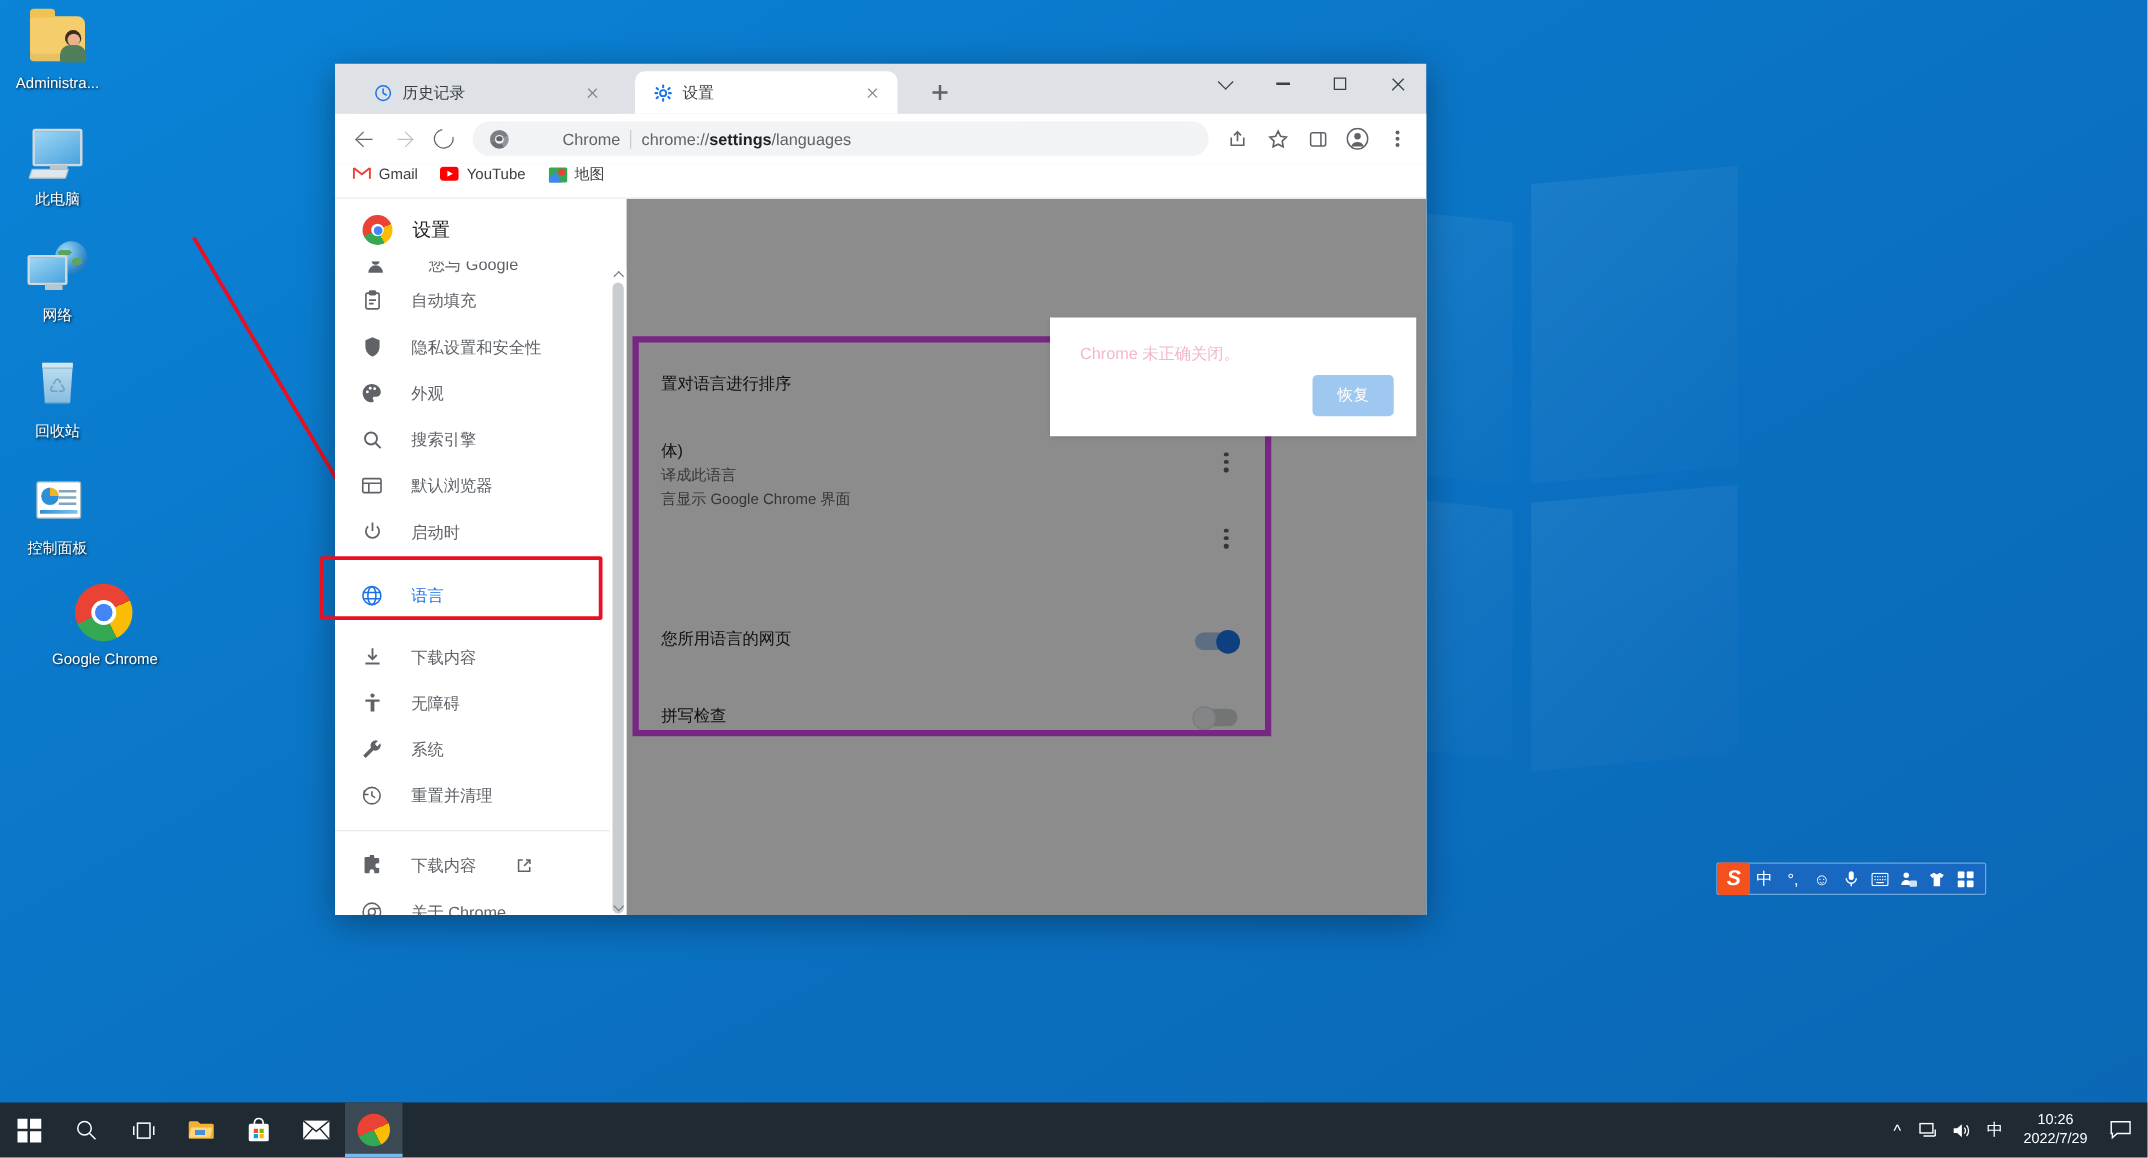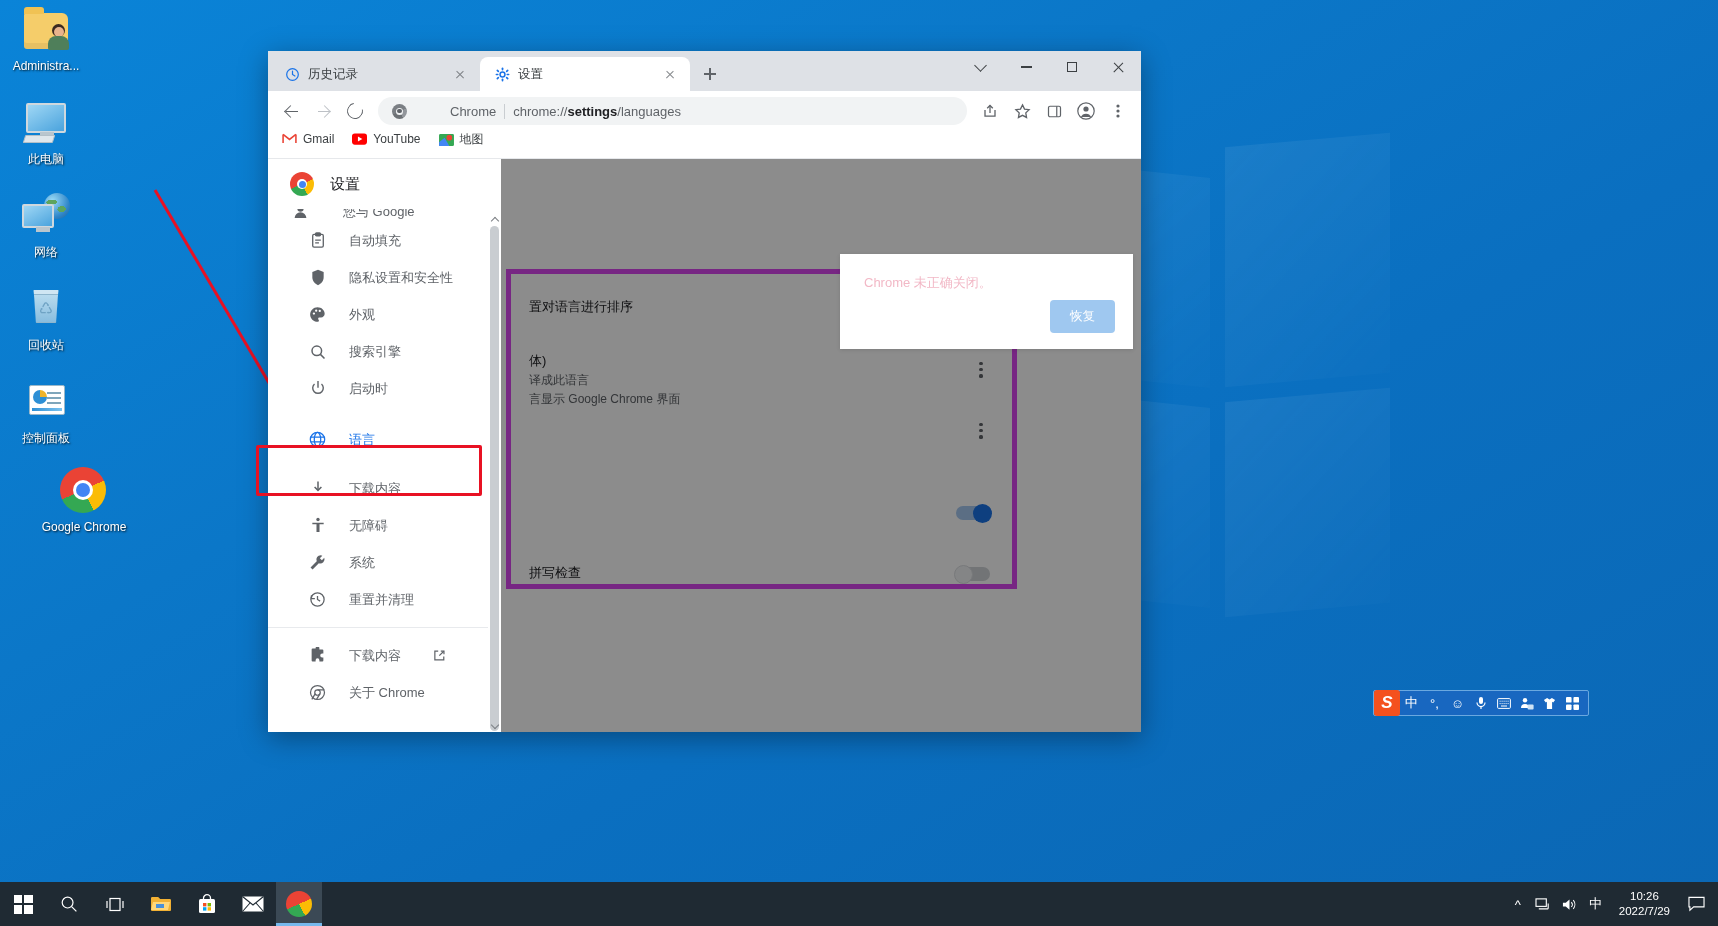--- a/index.html
+++ b/index.html
@@ -67,21 +67,21 @@
   .ic-chrome:after{content:"";position:absolute;inset:16px;border-radius:50%;background:#4285f4;}
 
   
   .annot-arrow{position:absolute;left:150px;top:185px;pointer-events:none;}
   .annot-box{position:absolute;left:256px;top:445px;width:226px;height:51px;
              border:3px solid #e81123;border-radius:2px;pointer-events:none;z-index:40;}
 
   
   .chrome{position:absolute;left:268px;top:51px;width:873px;height:681px;
           background:#dee1e6;box-shadow:0 6px 26px rgba(0,0,0,.35);display:flex;flex-direction:column;}
-  .tabstrip{height:40px;display:flex;align-items:flex-end;padding-left:2px;position:relative;}
+  .tabstrip{height:40px;display:flex;align-items:flex-end;padding-left:16px;position:relative;gap:14px;}
   .tab{height:34px;display:flex;align-items:center;gap:8px;padding:0 12px 0 14px;
        border-radius:8px 8px 0 0;font-size:12px;color:#3c4043;min-width:210px;position:relative;}
   .tab.inactive{background:#dee1e6;color:#3c4043;}
   .tab.active{background:#fff;}
   .tab .tab-ico{width:16px;height:16px;flex:0 0 16px;display:flex;align-items:center;justify-content:center;}
   .tab .tab-title{flex:1;white-space:nowrap;overflow:hidden;text-overflow:ellipsis;font-size:12.5px;}
   .tab .tab-x{width:16px;height:16px;position:relative;opacity:.75;}
   .tab .tab-x:before,.tab .tab-x:after{content:"";position:absolute;left:3px;top:7.5px;width:10px;height:1.4px;background:#5f6368;}
   .tab .tab-x:before{transform:rotate(45deg);}.tab .tab-x:after{transform:rotate(-45deg);}
   .newtab{width:28px;height:28px;margin-left:6px;margin-bottom:3px;position:relative;border-radius:50%;}
@@ -125,21 +125,21 @@
 
   
   .page{flex:1;position:relative;overflow:hidden;background:#fff;}
   .sidebar{position:absolute;left:0;top:0;bottom:0;width:233px;background:#fff;z-index:20;}
   .s-head{height:50px;display:flex;align-items:center;gap:16px;padding-left:22px;font-size:15px;color:#202124;}
   .s-head .cic{width:24px;height:24px;border-radius:50%;position:relative;
       background:conic-gradient(from -35deg,#ea4335 0 28%,#fbbc05 28% 52%,#34a853 52% 78%,#ea4335 78% 100%);}
   .s-head .cic:before{content:"";position:absolute;inset:7px;border-radius:50%;background:#fff;}
   .s-head .cic:after{content:"";position:absolute;inset:8.5px;border-radius:50%;background:#4285f4;}
   .s-list{position:absolute;left:0;right:0;top:50px;bottom:0;overflow:hidden;}
-  .s-item{height:37px;display:flex;align-items:center;gap:22px;padding-left:40px;font-size:13px;color:#5f6368;}
+  .s-item{height:37px;display:flex;align-items:center;gap:22px;padding-left:20px;font-size:13px;color:#5f6368;}
   .s-item.sel{color:#1a73e8;}
   .s-item .si{width:19px;height:19px;flex:0 0 19px;display:flex;align-items:center;justify-content:center;}
   .s-divider{height:1px;background:#e8eaed;margin:9px 0;}
   .s-cut{height:14px;overflow:hidden;}
   .s-ext-ic{width:13px;height:13px;margin-left:10px;}
 
   .sb-track{position:absolute;right:0;top:55px;bottom:0;width:13px;background:#fff;z-index:25;}
   .sb-thumb{position:absolute;left:2px;top:12px;width:9px;height:505px;background:#c9cdd1;border-radius:5px;}
   .sb-arr{position:absolute;left:0;width:13px;height:12px;display:flex;align-items:center;justify-content:center;}
   .sb-arr i{width:6px;height:6px;border-left:1.4px solid #7b7f84;border-top:1.4px solid #7b7f84;}
@@ -403,20 +403,21 @@
         <div class="dots" style="top:88px;">
             <i></i>
             <i></i>
             <i></i>
           </div>
         <div class="dots" style="top:149px;">
             <i></i>
             <i></i>
             <i></i>
           </div>
+        <div class="lrow" style="top:228px;left:18px;">您所用语言的网页</div>
         <div class="toggle on" style="top:232px;right:22px;">
             <i></i>
           </div>
         <div class="lrow" style="top:290px;left:18px;">拼写检查</div>
         <div class="toggle off" style="top:293px;right:22px;">
             <i></i>
           </div>
       </div>
       <div class="dim"></div>
     </div>
@@ -479,20 +480,29 @@
         <div class="s-item">
           <span class="si">
             <svg width="16" height="16" viewBox="0 0 16 16" fill="none" stroke="#5f6368" stroke-width="1.5">
                 <circle cx="6.8" cy="6.8" r="4.8"></circle>
                 <path d="M10.4 10.4 14.5 14.5"></path>
               </svg>
           </span>
           <span>搜索引擎</span>
         </div>
 
+        <div class="s-item">
+          <span class="si">
+            <svg width="17" height="15" viewBox="0 0 18 16" fill="none" stroke="#5f6368" stroke-width="1.4">
+                <rect x="1.2" y="2" width="15.6" height="12" rx="1.4"></rect>
+                <path d="M1.2 6h15.6M6.4 6v8"></path>
+              </svg>
+          </span>
+          <span>默认浏览器</span>
+        </div>
 
         <div class="s-item">
           <span class="si">
             <svg width="16" height="17" viewBox="0 0 16 18" fill="none" stroke="#5f6368" stroke-width="1.5">
                 <path d="M4.3 4.3a5.6 5.6 0 1 0 7.4 0"></path>
                 <path d="M8 1v7.2"></path>
               </svg>
           </span>
           <span>启动时</span>
         </div>

